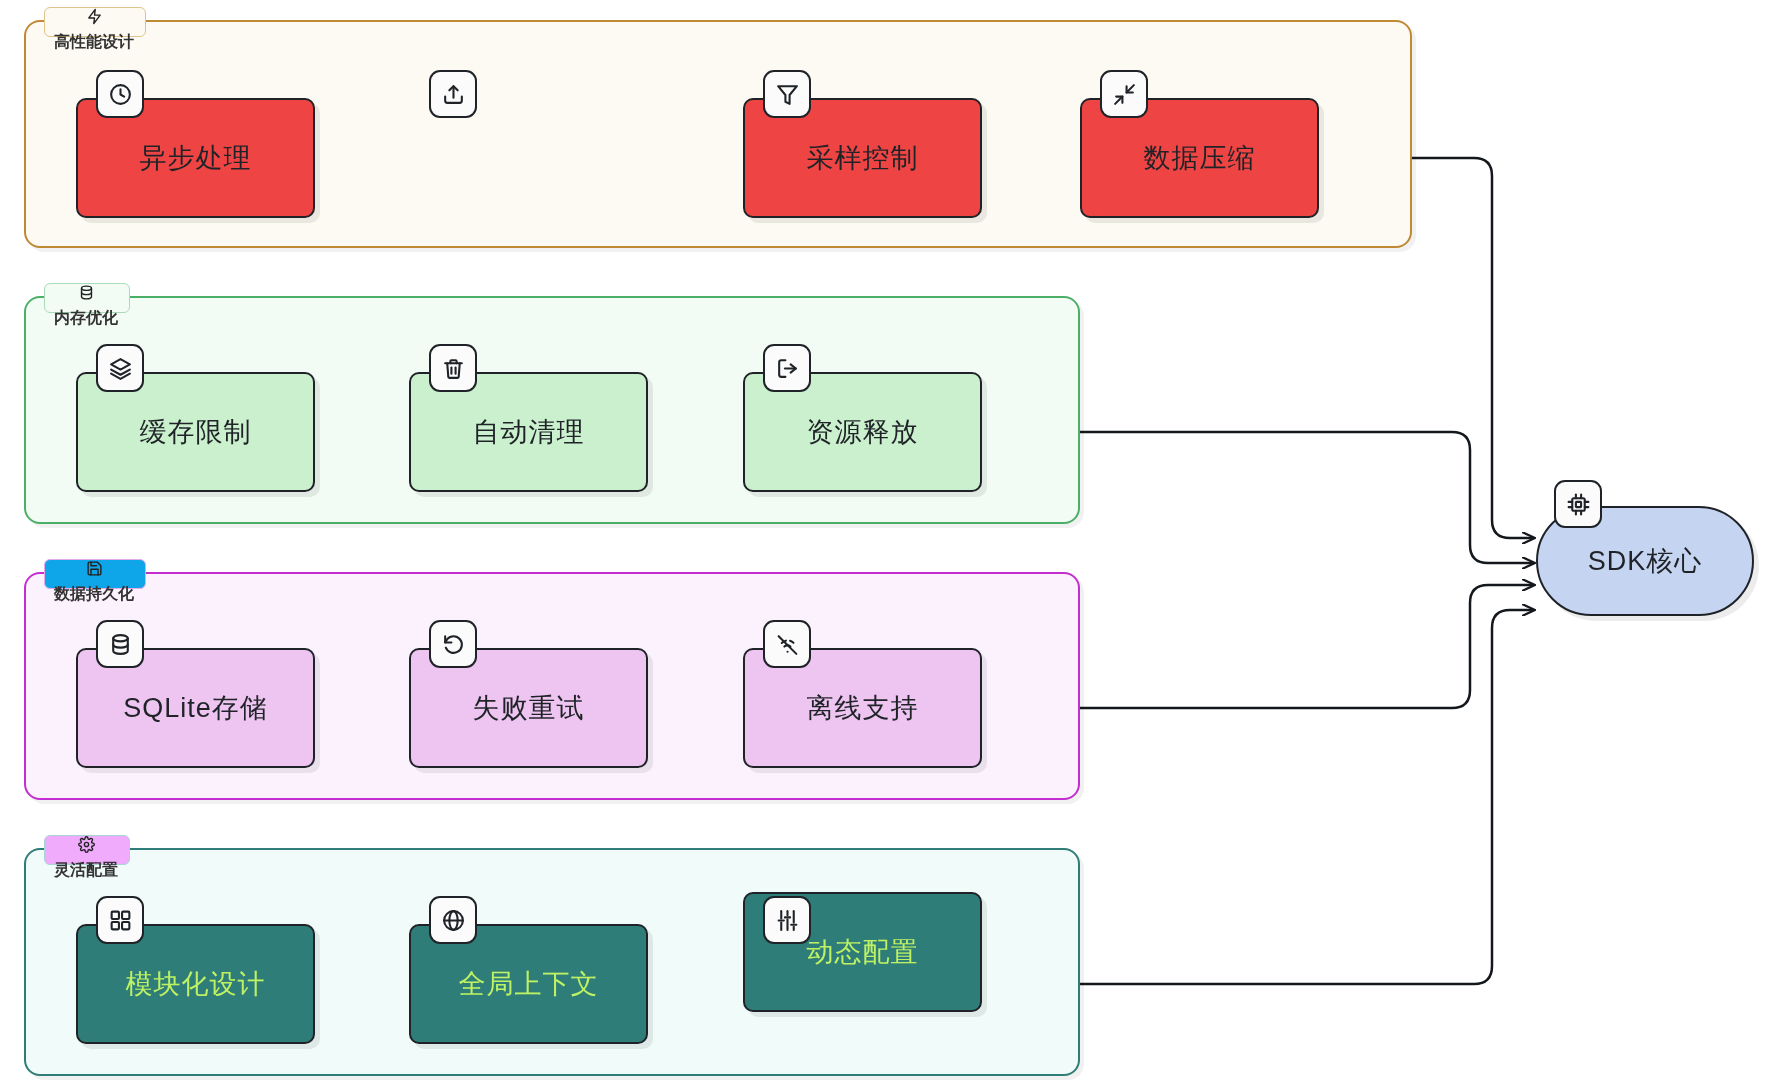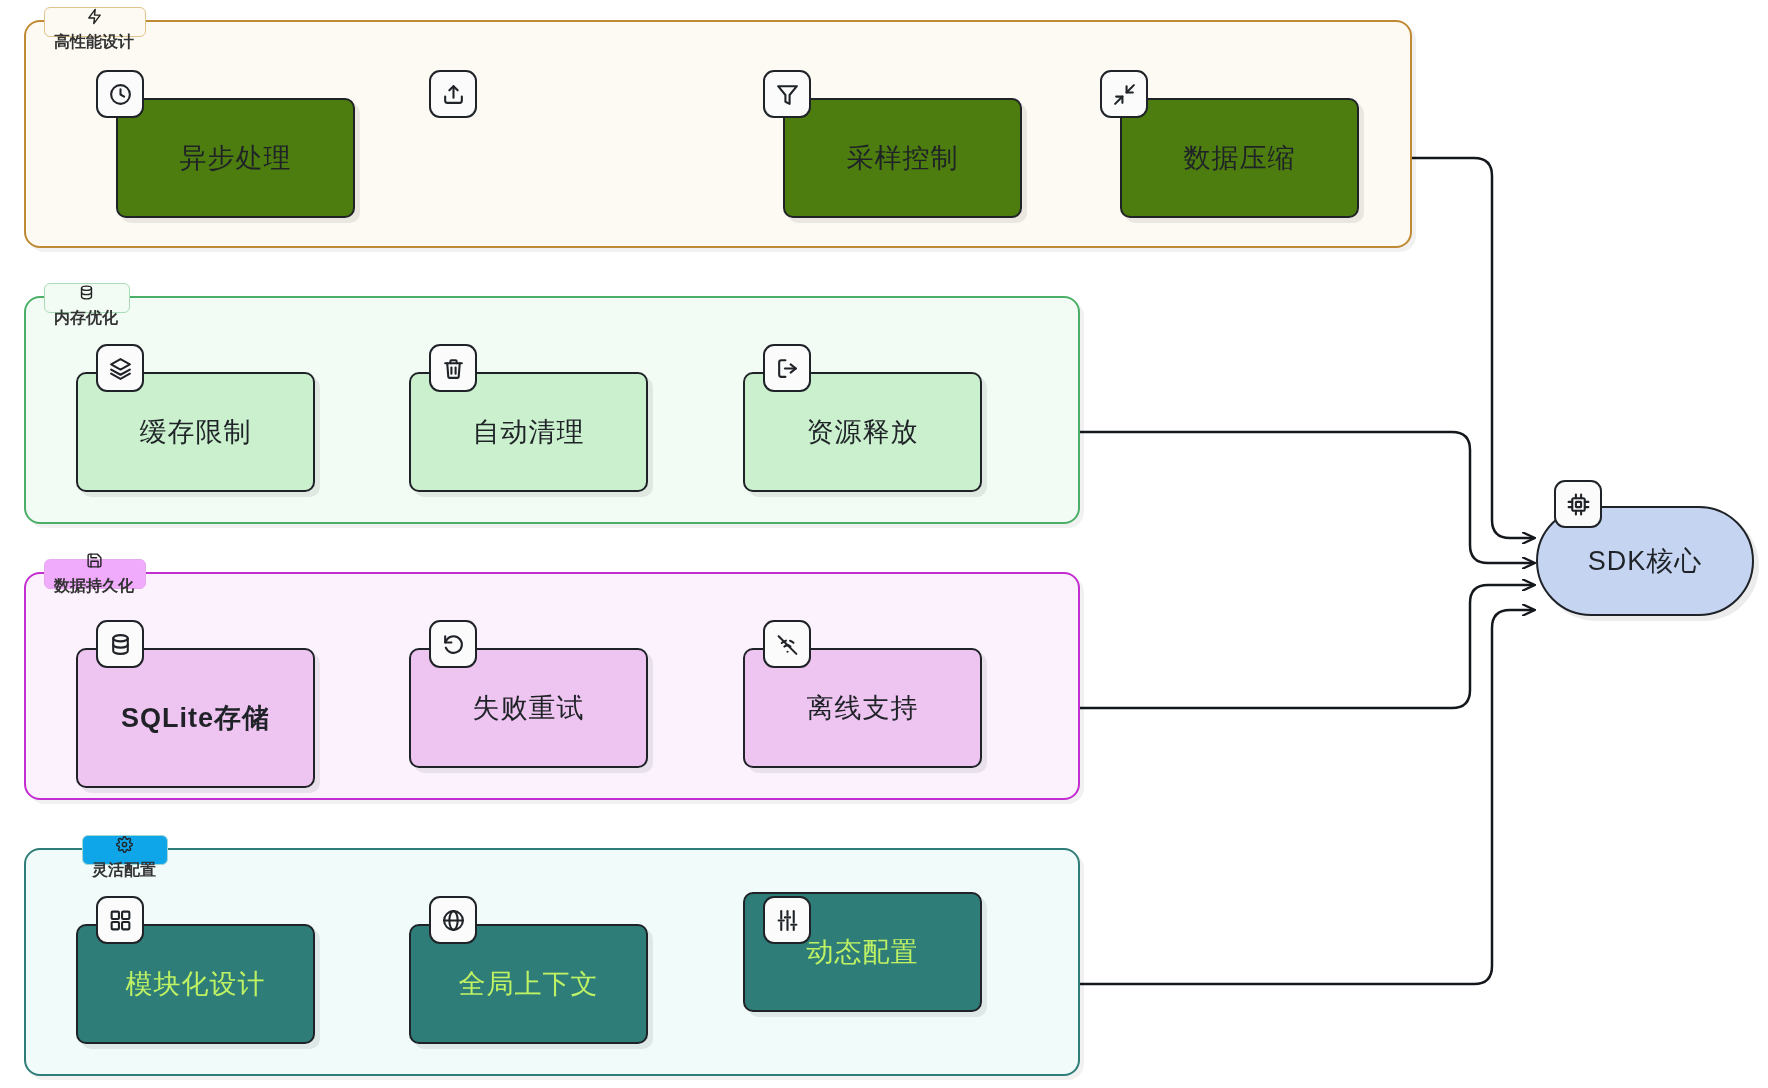--- a/index.html
+++ b/index.html
@@ -34,37 +34,37 @@
     box-sizing:border-box;
     flex-direction:column;
   }
   .cluster-label .lbl-ico{display:flex;align-items:center;}
 
   .c-perf   {border-color:#c08a35;background:#fdfaf3;}
   .c-perf  > .cluster-label{border-color:#e0c38a;background:#fdfaf3;}
   .c-mem    {border-color:#4caf68;background:#f3fbf5;}
   .c-mem   > .cluster-label{border-color:#a9dcb6;background:#f3fbf5;}
   .c-persist{border-color:#c22ed0;background:#fbf2fd;}
-  .c-persist> .cluster-label{border-color:#e6a9ee;background:#f0abfc;justify-content:center;}
+  .c-persist> .cluster-label{border-color:#e6a9ee;background:#0ea5e9;}
   .c-config {border-color:#2e7d78;background:#f0fbfa;}
-  .c-config> .cluster-label{border-color:#a4d6d3;background:#0ea5e9;margin-left:38px;}
+  .c-config> .cluster-label{border-color:#a4d6d3;background:#f0abfc;}
 
   
   .node{
     position:absolute;
     box-sizing:border-box;
     border:2.5px solid #1f2328;
     border-radius:10px;
     display:flex;align-items:center;justify-content:center;
     font-size:27px;
     letter-spacing:1px;
     color:#1f2328;
     box-shadow:5px 5px 0 0 rgba(0,0,0,0.075);
   }
-  .n-peach {background:#4d7c0f;margin-left:40px;}
+  .n-peach {background:#ef4444;}
   .n-green {background:#caf0cd;text-align:center;}
   .n-pink  {background:#eec4f0;}
   .n-teal  {background:#2e7d78;color:#bef264;}
   .n-blue  {
     background:#c5d4f0;
     border-radius:90px;
   }
 
   
   .badge{
@@ -226,21 +226,21 @@
         <svg width="17" height="17" viewBox="0 0 24 24" fill="none" stroke="#222" stroke-width="2" stroke-linecap="round" stroke-linejoin="round">
           <path d="M19 21H5a2 2 0 0 1-2-2V5a2 2 0 0 1 2-2h11l5 5v11a2 2 0 0 1-2 2z"></path>
           <polyline points="17 21 17 13 7 13 7 21"></polyline>
             <polyline points="7 3 7 8 15 8"></polyline>
         </svg>
       </span>
       <span>数据持久化</span>
     </div>
   </div>
 
-  <div class="node n-pink" style="left:76px;top:648px;width:239px;height:140px;font-weight:bold;">
+  <div class="node n-pink" style="left:76px;top:648px;width:239px;height:120px;">
     <span>SQLite存储</span>
   </div>
   <div class="badge" style="left:96px;top:620px;">
     <svg width="25" height="25" viewBox="0 0 24 24" fill="none" stroke="#1f2328" stroke-width="2" stroke-linecap="round" stroke-linejoin="round">
       <ellipse cx="12" cy="6" rx="7" ry="3"></ellipse>
       <path d="M5 6v12c0 1.7 3.1 3 7 3s7-1.3 7-3V6"></path>
       <path d="M5 12c0 1.7 3.1 3 7 3s7-1.3 7-3"></path>
     </svg>
   </div>
 

